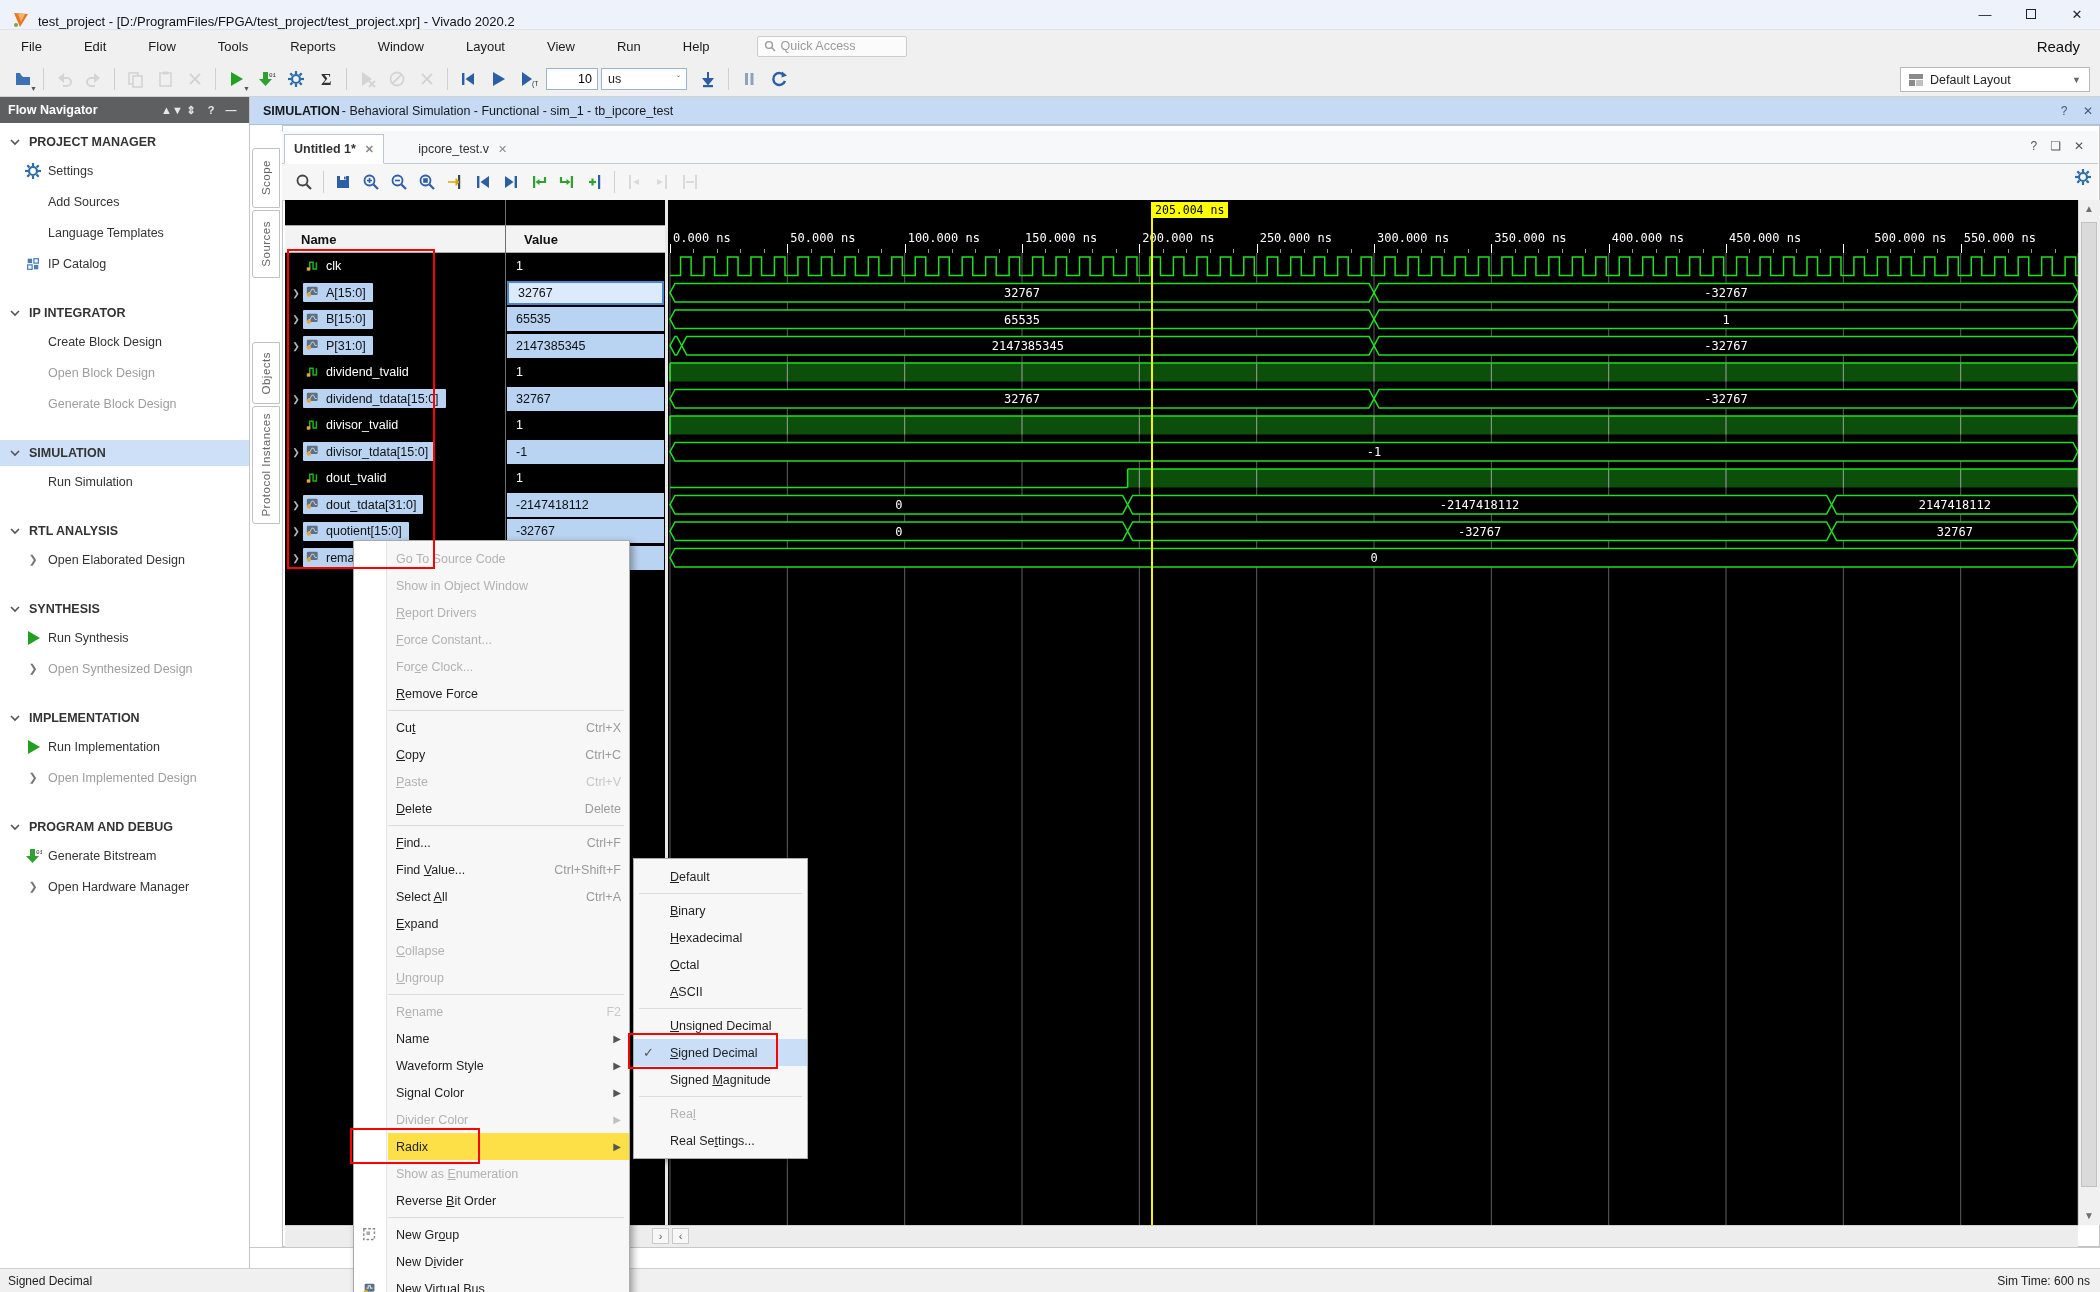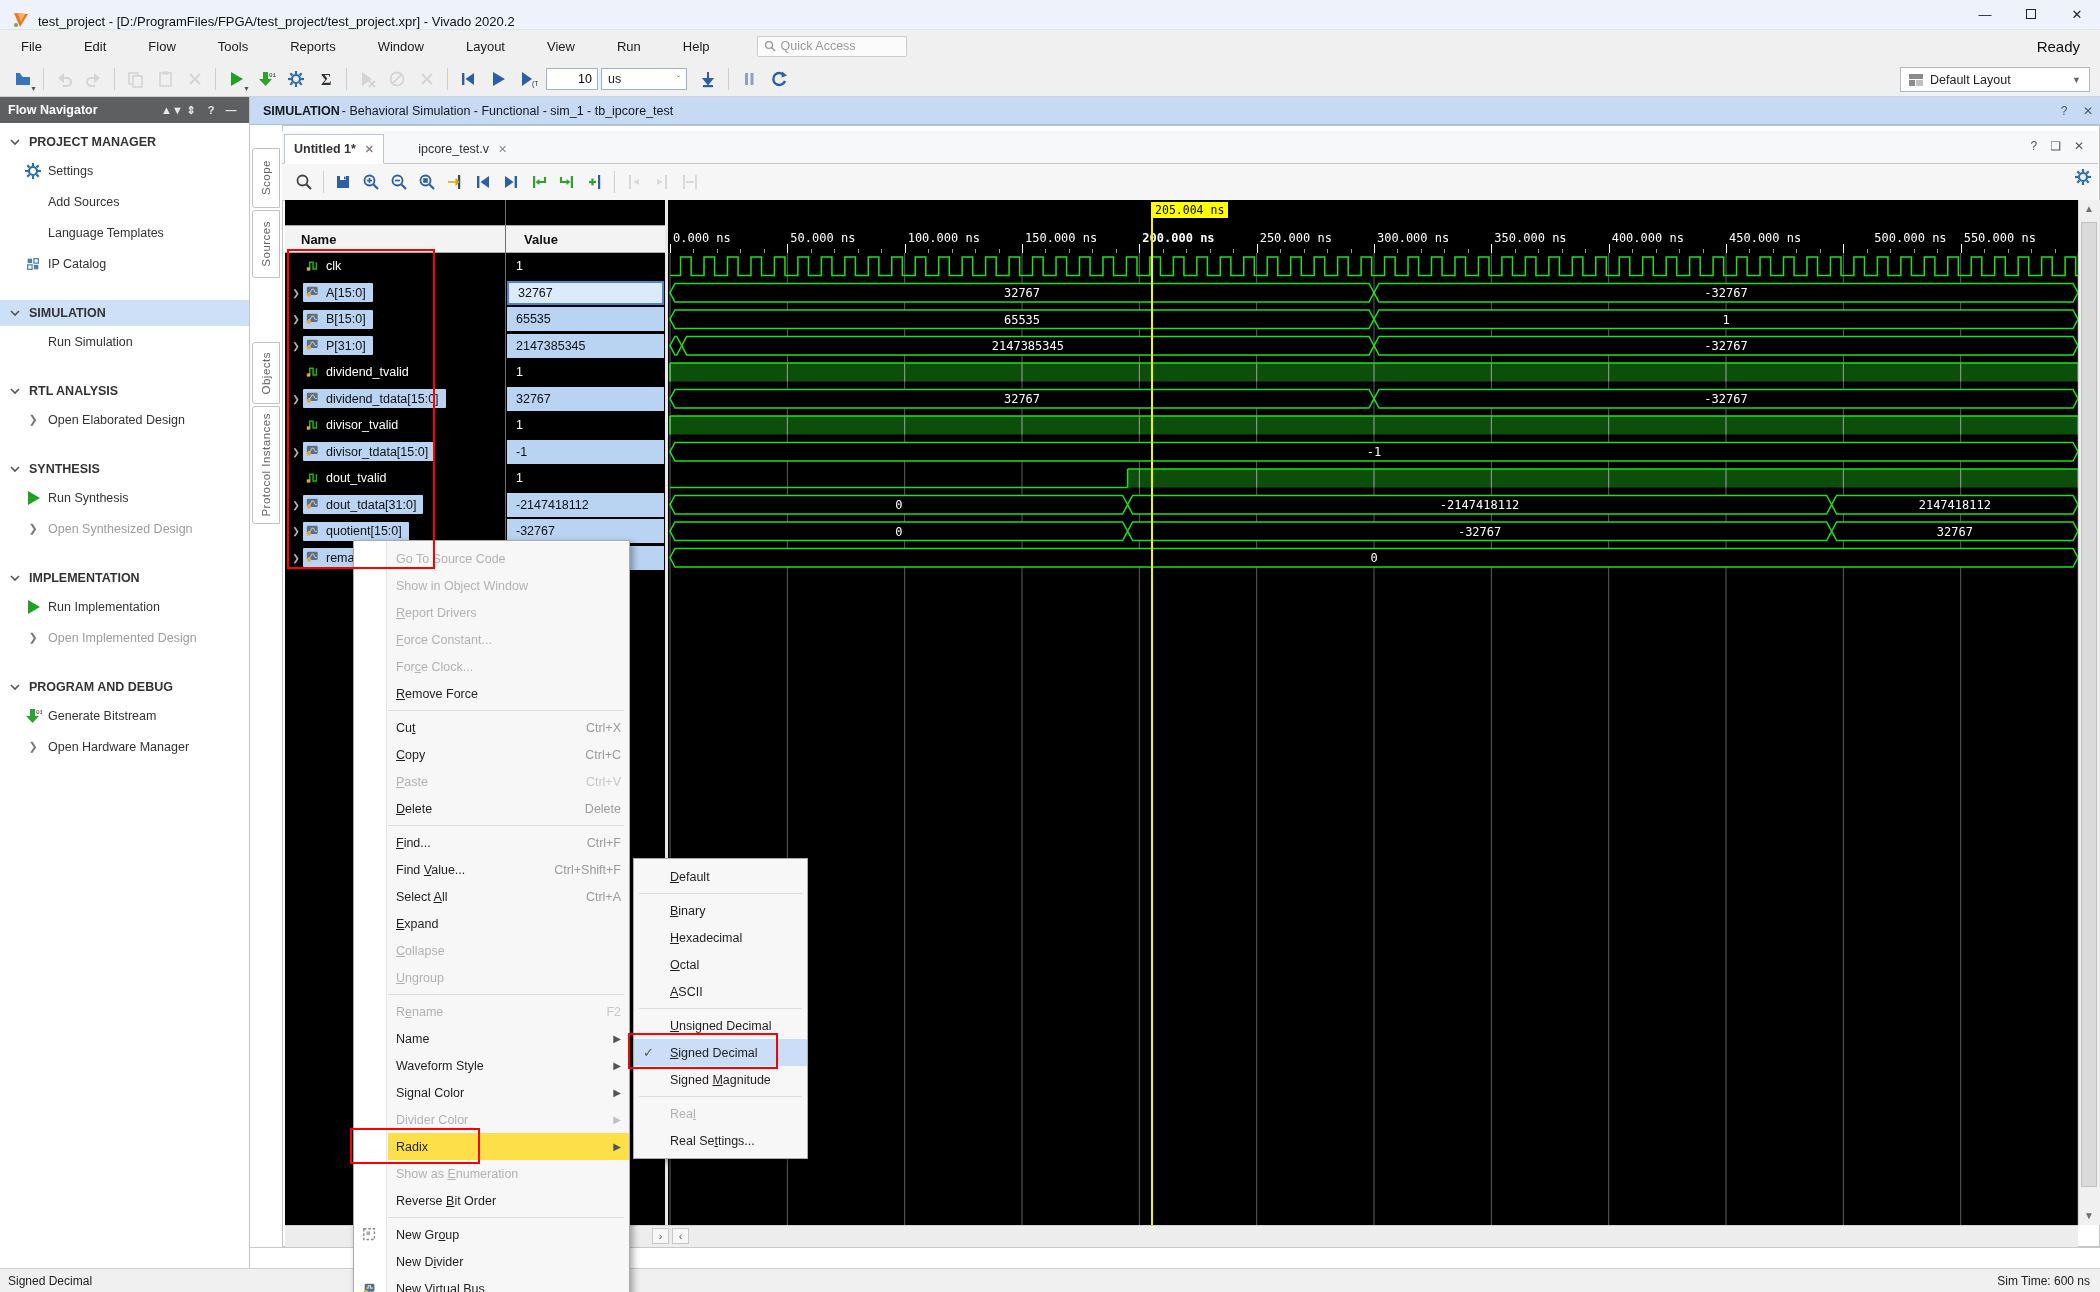--- a/index.html
+++ b/index.html
@@ -346,20 +346,37 @@
                 <rect x="3" y="3" width="5" height="5" fill="#4a7fb5"></rect>
                 <rect x="10" y="3" width="5" height="5" fill="none" stroke="#4a7fb5" stroke-width="1.4"></rect>
                 <rect x="3" y="10" width="5" height="5" fill="none" stroke="#4a7fb5" stroke-width="1.4"></rect>
                 <rect x="10" y="10" width="5" height="5" fill="#4a7fb5"></rect>
               </svg>
             </span>
             <span>IP Catalog</span>
           </div>
         </div>
         <div class="fn-sec">
+          <div class="fn-sec-h">
+            <svg width="10" height="8">
+              <polyline points="1,2 5,6 9,2" stroke="#555" stroke-width="1.6" fill="none"></polyline>
+            </svg>
+            <span>IP INTEGRATOR</span>
+          </div>
+          <div class="fn-item">
+            <span>Create Block Design</span>
+          </div>
+          <div class="fn-item dis">
+            <span>Open Block Design</span>
+          </div>
+          <div class="fn-item dis">
+            <span>Generate Block Design</span>
+          </div>
+        </div>
+        <div class="fn-sec">
           <div class="fn-sec-h sel">
             <svg width="10" height="8">
               <polyline points="1,2 5,6 9,2" stroke="#555" stroke-width="1.6" fill="none"></polyline>
             </svg>
             <span>SIMULATION</span>
           </div>
           <div class="fn-item">
             <span>Run Simulation</span>
           </div>
         </div>
@@ -656,21 +673,21 @@
       <div class="tick minor" style="left: 1269.22px; height: 4px;"></div>
       <div class="tick" style="left: 1292.68px; height: 9px;"></div>
       <div class="tick minor" style="left: 1316.15px; height: 4px;"></div>
       <div class="tick minor" style="left: 1339.62px; height: 4px;"></div>
       <div class="tick minor" style="left: 1363.09px; height: 4px;"></div>
       <div class="tick minor" style="left: 1386.55px; height: 4px;"></div>
       <div class="rlab" style="left: 5px;">0.000 ns</div>
       <div class="rlab" style="left: 122.335px;">50.000 ns</div>
       <div class="rlab" style="left: 239.67px;">100.000 ns</div>
       <div class="rlab" style="left: 357.005px;">150.000 ns</div>
-      <div class="rlab" style="left: 474.34px; font-weight: bold;">200.000 ns</div>
+      <div class="rlab" style="left: 474.34px;">200.000 ns</div>
       <div class="rlab" style="left: 591.675px;">250.000 ns</div>
       <div class="rlab" style="left: 709.01px;">300.000 ns</div>
       <div class="rlab" style="left: 826.345px;">350.000 ns</div>
       <div class="rlab" style="left: 943.68px; text-align: right;">400.000 ns</div>
       <div class="rlab" style="left: 1061.01px;">450.000 ns</div>
       <div class="rlab" style="left: 1178.35px; margin-left: 28px;">500.000 ns</div>
       <div class="rlab" style="left: 1295.68px;">550.000 ns</div>
     </div>
   <div class="abs" id="cursor-line" style="left: 1151.08px; top: 202px; height: 1023px;"></div>
   <div class="abs" id="marker-label" style="left: 1151.08px; top: 202px;">205.004 ns</div>

